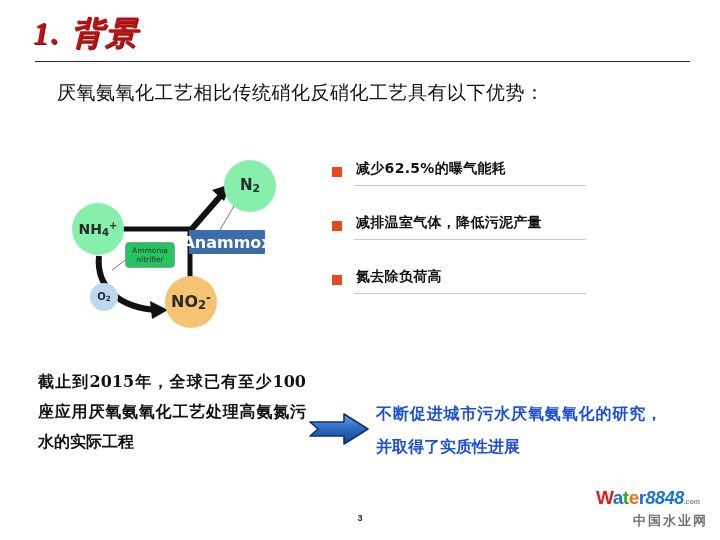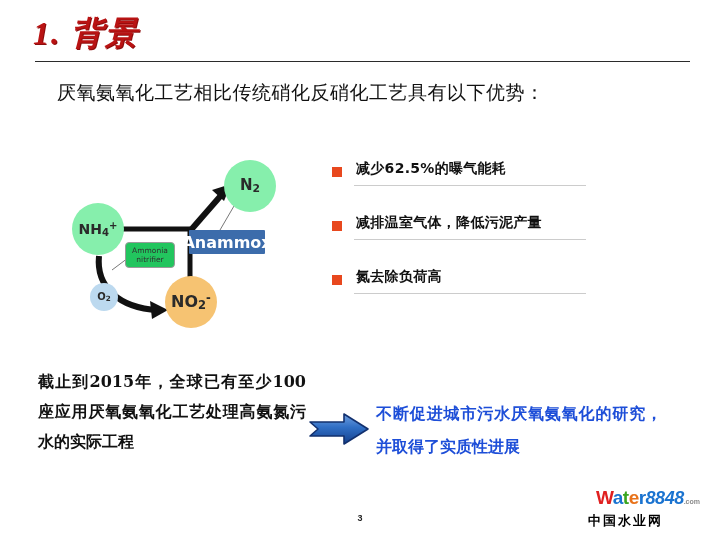--- a/index.html
+++ b/index.html
@@ -252,24 +252,25 @@
     color: #8a8a8a;
     font-size: 7px;
     font-style: normal;
     font-weight: bold;
     letter-spacing: 0;
   }
   #logo-bottom {
     font-family: "DejaVu Sans", "Liberation Sans", sans-serif;
     font-size: 13px;
     font-weight: bold;
-    color: #000000;
+    color: #737373;
     letter-spacing: 2px;
     line-height: 17px;
     white-space: nowrap;
+    text-align: right;
   }
 </style>
 </head>
 <body>
 
 <div id="slide">
 
   <div id="title">1. 背景</div>
   <div id="title-rule"></div>
 

